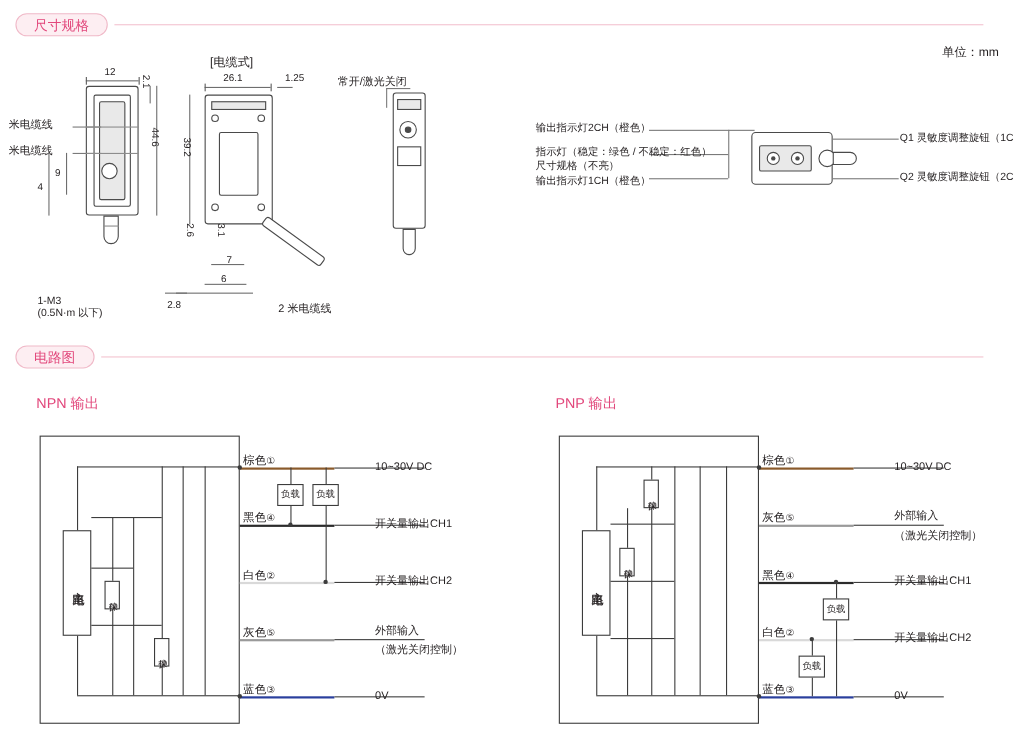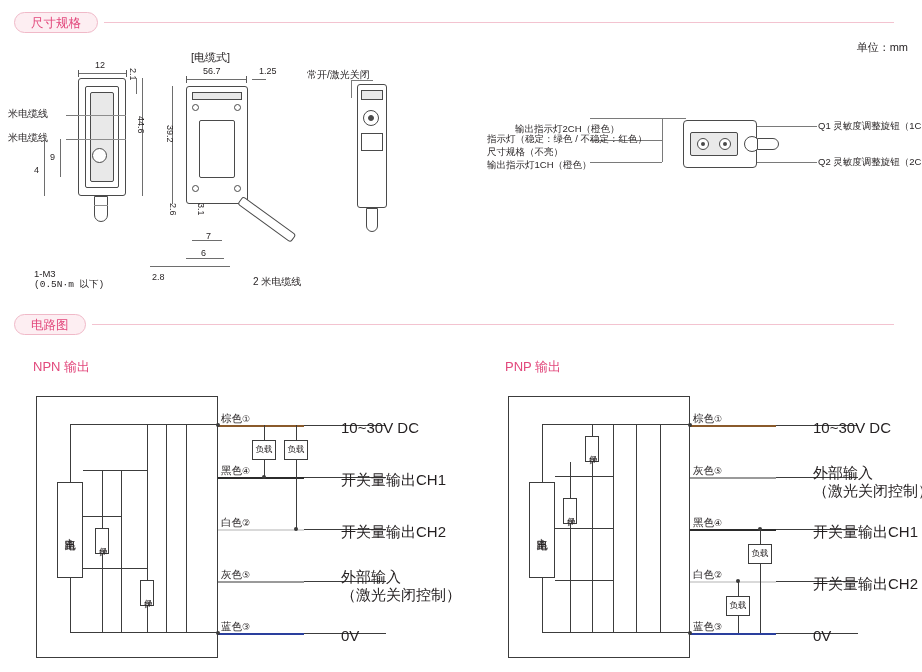--- a/index.html
+++ b/index.html
@@ -45,21 +45,21 @@
   .vline{position:absolute;width:1px;background:#5a5a5a;}
   .thin{background:#8d8d8d;}
   .dimline{position:absolute;background:#6e6e6e;}
 
   
   .circ-title{position:absolute;font-size:13px;color:#e2487c;}
   .wire{position:absolute;background:#3c3c3c;height:1px;}
   .wirev{position:absolute;background:#3c3c3c;width:1px;}
   .dot{position:absolute;width:4px;height:4px;border-radius:50%;background:#3c3c3c;}
   .clabel{position:absolute;font-size:10.5px;color:#231f20;white-space:nowrap;}
-  .rlabel{position:absolute;font-size:15px;color:#231f20;white-space:nowrap;line-height:1.35;}
+  .rlabel{position:absolute;font-size:10px;color:#231f20;white-space:nowrap;line-height:1.35;}
   .mainbox{position:absolute;border:1px solid #3c3c3c;box-sizing:border-box;
     display:flex;align-items:center;justify-content:center;}
   .mainbox span{font-size:11px;line-height:1.15;writing-mode:vertical-rl;text-orientation:upright;letter-spacing:1px;}
   .protbox{position:absolute;border:1px solid #3c3c3c;box-sizing:border-box;
     display:flex;align-items:center;justify-content:center;background:#fff;}
   .protbox span{font-size:8px;line-height:1.05;writing-mode:vertical-rl;text-orientation:upright;}
   .loadbox{position:absolute;border:1px solid #3c3c3c;box-sizing:border-box;
     display:flex;align-items:center;justify-content:center;background:#fff;}
   .loadbox span{font-size:8.5px;}
   .wirecolor{position:absolute;height:2px;}
@@ -109,31 +109,31 @@
 <div class="hline thin" style="left:78px;top:139px;width:48px;"></div>
 
 <div class="dimline" style="left:142px;top:78px;width:1px;height:118px;background:#6e6e6e;"></div>
 <div class="dimtxt vert" style="left:136px;top:116px;">44.6</div>
 <div class="dimline" style="left:60px;top:139px;width:1px;height:38px;background:#6e6e6e;"></div>
 <div class="dimtxt" style="left:50px;top:152px;">9</div>
 <div class="dimline" style="left:44px;top:139px;width:1px;height:57px;background:#6e6e6e;"></div>
 <div class="dimtxt" style="left:34px;top:165px;">4</div>
 
 <div class="lbl" style="left:34px;top:268px;">1-M3</div>
-<div class="lbl" style="left:34px;top:279px;font-family:Liberation Mono, monospace;">(0.5N·m 以下)</div>
+<div class="lbl" style="left:34px;top:279px;">(0.5N·m 以下)</div>
 <div class="leadline" style="left:60px;top:266px;width:1px;height:0;"></div>
 <div class="devstroke" style="left:30px;top:262px;width:108px;height:28px;border:0;"></div>
 
 <div class="dimtxt" style="left:152px;top:272px;">2.8</div>
 <div class="dimline" style="left:150px;top:266px;width:20px;height:1px;background:#6e6e6e;"></div>
 
 <div class="dimline" style="left:186px;top:79px;width:60px;height:1px;background:#6e6e6e;"></div>
 <div class="vline" style="left:186px;top:76px;height:7px;"></div>
 <div class="vline" style="left:246px;top:76px;height:7px;"></div>
-<div class="dimtxt" style="left:203px;top:66px;">56.7</div>
+<div class="dimtxt" style="left:203px;top:66px;">26.1</div>
 <div class="dimtxt" style="left:259px;top:66px;">1.25</div>
 <div class="dimline" style="left:252px;top:79px;width:14px;height:1px;background:#6e6e6e;"></div>
 
 <div class="devstroke devfill" style="left:186px;top:86px;width:62px;height:118px;border-radius:3px;"></div>
 <div class="devstroke grayfill" style="left:192px;top:92px;width:50px;height:8px;"></div>
 <div class="circle" style="left:192px;top:104px;width:7px;height:7px;"></div>
 <div class="circle" style="left:234px;top:104px;width:7px;height:7px;"></div>
 <div class="circle" style="left:192px;top:185px;width:7px;height:7px;"></div>
 <div class="circle" style="left:234px;top:185px;width:7px;height:7px;"></div>
 <div class="devstroke" style="left:199px;top:120px;width:36px;height:58px;border-radius:2px;"></div>
@@ -169,21 +169,21 @@
 <div class="circle" style="left:723px;top:142px;width:4px;height:4px;background:#4a4a4a;border:0;"></div>
 <div class="circle" style="left:744px;top:136px;width:16px;height:16px;"></div>
 <div class="devstroke devfill" style="left:757px;top:138px;width:22px;height:12px;border-radius:0 6px 6px 0;"></div>
 
 <div class="leadline" style="left:662px;top:118px;width:24px;"></div>
 <div class="leadline" style="left:662px;top:118px;width:1px;height:44px;"></div>
 <div class="leadline" style="left:590px;top:118px;width:72px;"></div>
 <div class="leadline" style="left:590px;top:162px;width:72px;"></div>
 <div class="leadline" style="left:590px;top:140px;width:72px;"></div>
 
-<div class="lbl" style="left:487px;top:123px;margin-left:28px;">输出指示灯2CH（橙色）</div>
+<div class="lbl" style="left:487px;top:111px;">输出指示灯2CH（橙色）</div>
 <div class="lbl" style="left:487px;top:133px;">指示灯（稳定：绿色 / 不稳定：红色）</div>
 <div class="lbl" style="left:487px;top:146px;">尺寸规格（不亮）</div>
 <div class="lbl" style="left:487px;top:159px;">输出指示灯1CH（橙色）</div>
 
 <div class="leadline" style="left:757px;top:126px;width:60px;"></div>
 <div class="leadline" style="left:757px;top:162px;width:60px;"></div>
 <div class="lbl" style="left:818px;top:120px;">Q1 灵敏度调整旋钮（1CH）</div>
 <div class="lbl" style="left:818px;top:156px;">Q2 灵敏度调整旋钮（2CH）</div>
 
 <div class="section-head" style="left:14px;top:314px;">

